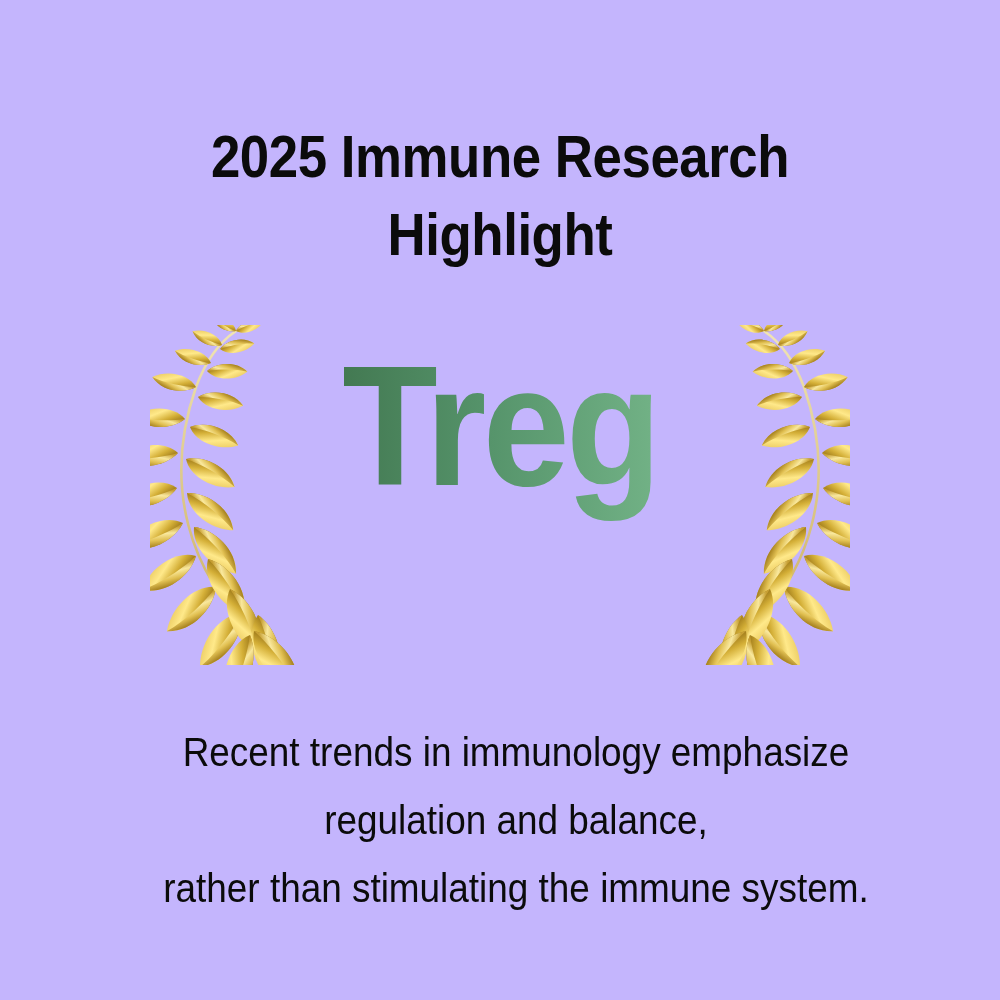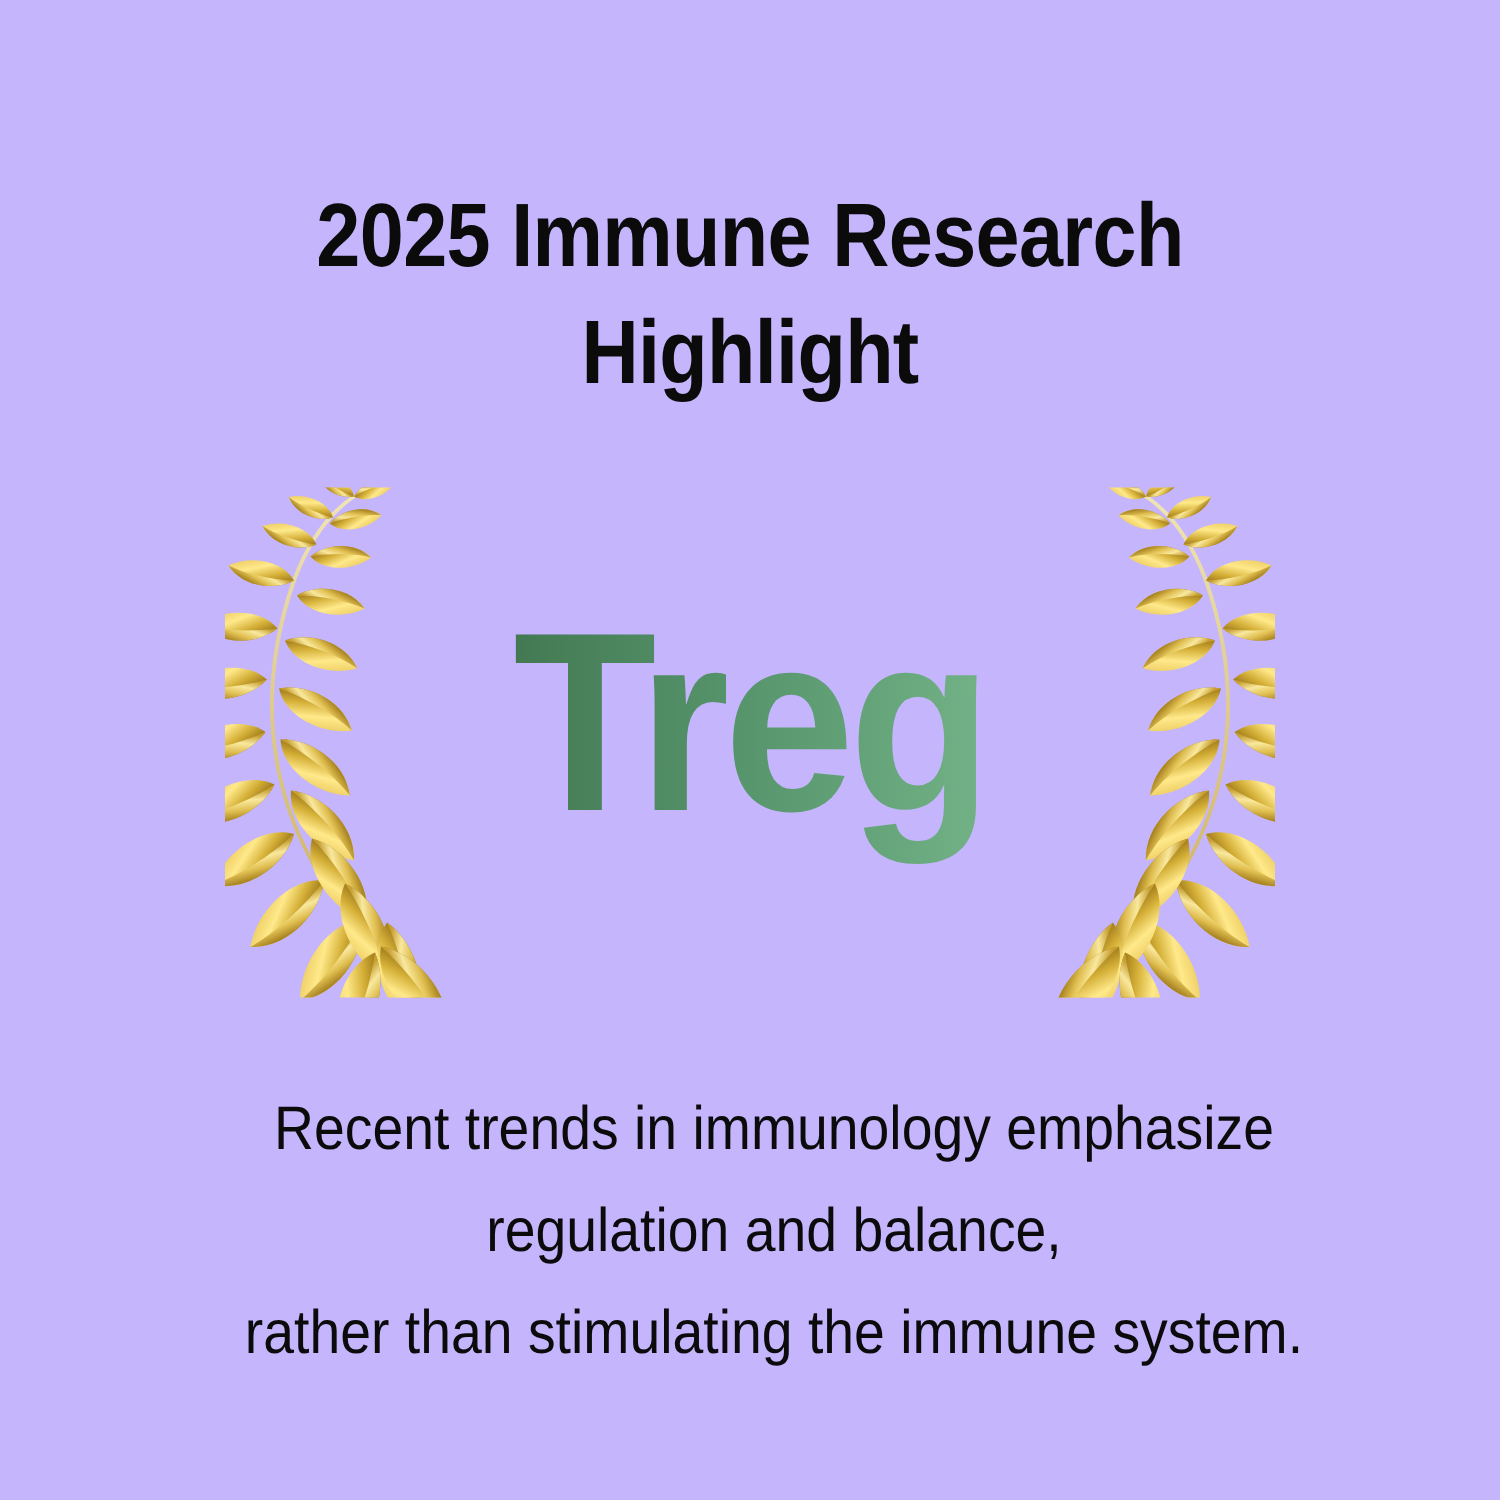--- a/index.html
+++ b/index.html
@@ -59,21 +59,21 @@
     height: 340px;
     display: block;
   }
   #wordmark-wrap {
     position: absolute;
     left: 0;
     top: 0;
     width: 700px;
     height: 340px;
     display: flex;
-    align-items: center;
+    align-items: flex-start;
     justify-content: center;
     pointer-events: none;
   }
   #wordmark-svg {
     width: 420px;
     height: 230px;
     overflow: visible;
   }
   #wordmark-text {
     font-family: "Liberation Sans", sans-serif;

